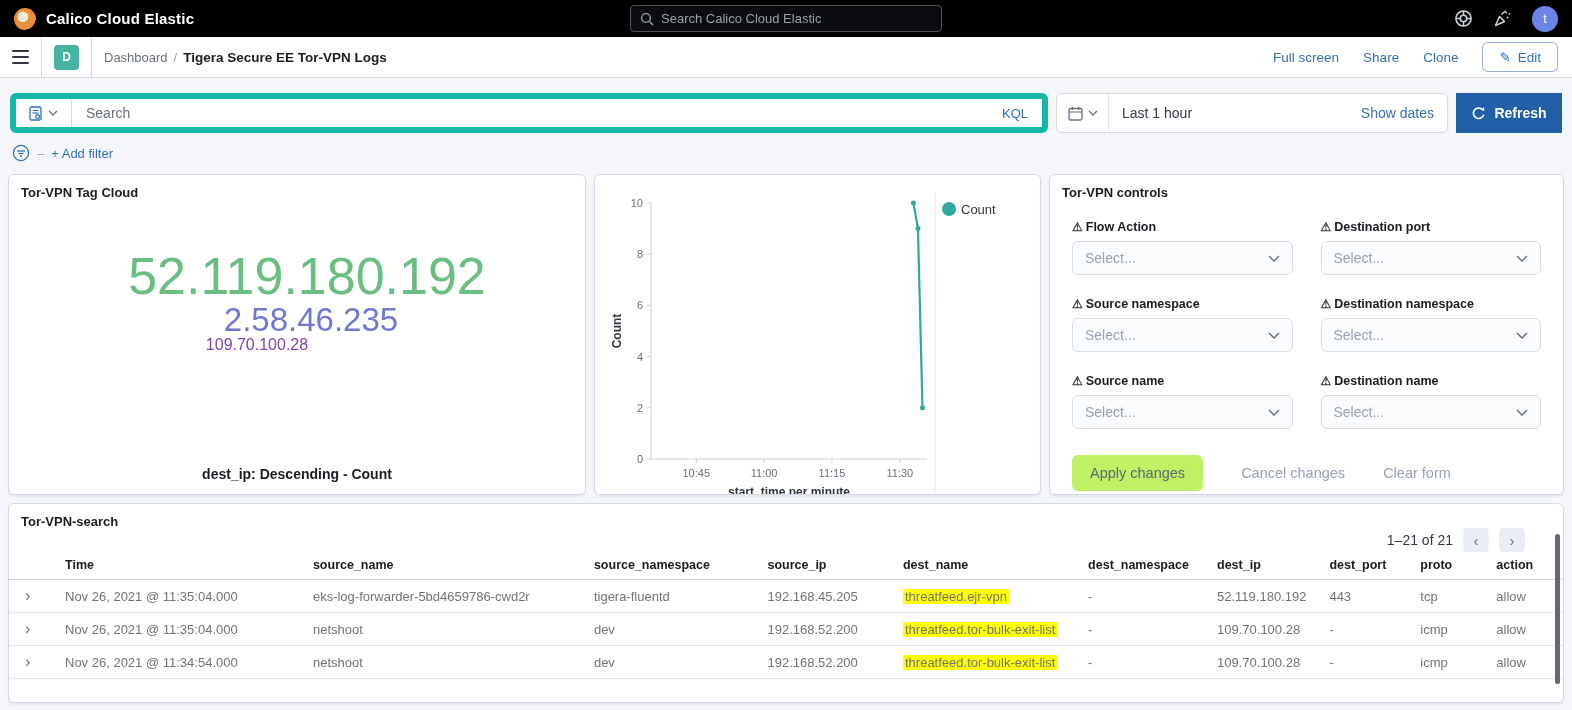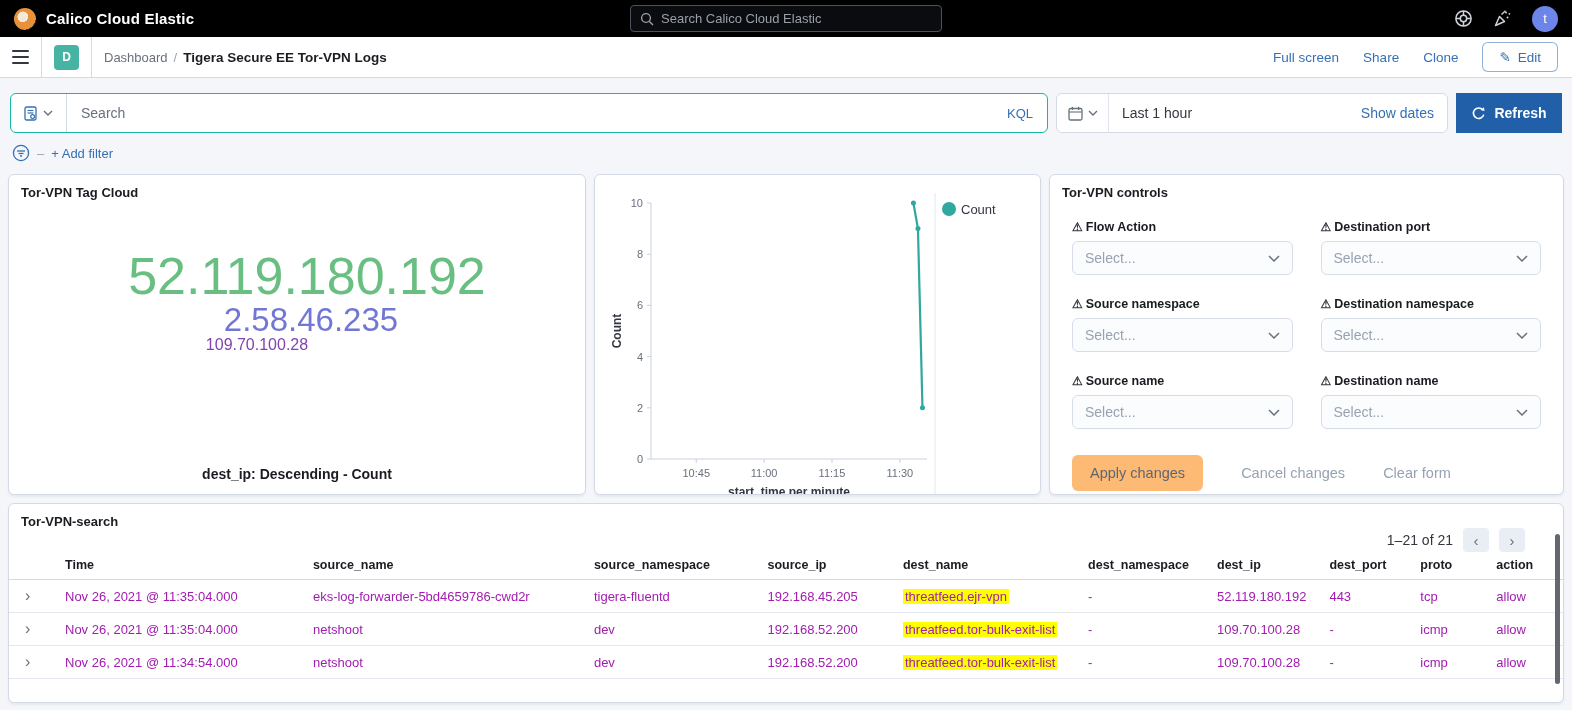--- a/index.html
+++ b/index.html
@@ -23,21 +23,21 @@
   .d-badge { width:25px; height:25px; border-radius:4px; background:#47b3a2; color:#fff; font-weight:700; font-size:12px; display:flex; align-items:center; justify-content:center; }
   .breadcrumb { font-size:13px; color:#69707d; display:flex; gap:6px; align-items:center; }
   .breadcrumb .sep { color:#98a2b3; }
   .breadcrumb .current { color:#1a1c21; font-weight:700; font-size:13.5px; }
   .nav-actions { margin-left:auto; display:flex; align-items:center; gap:24px; padding-right:14px; }
   .nav-link { color:#3470b5; font-size:13.5px; cursor:pointer; }
   .edit-btn { border:1px solid rgba(52,112,181,.55); color:#3470b5; background:#fff; border-radius:6px; padding:6px 16px; font-size:13.5px; display:flex; gap:7px; align-items:center; cursor:pointer; }
 
   
   .querybar { margin:15px 10px 0; display:flex; gap:8px; height:40px; }
-  .search-group { flex:1; display:flex; align-items:center; background:#fff; border:1px solid #14b8a6; border-radius:6px; }
+  .search-group { flex:1; display:flex; align-items:center; background:#fff; border:6px solid #14b8a6; border-radius:6px; }
   .savedq { width:56px; height:100%; border-right:1px solid #d3dae6; display:flex; align-items:center; justify-content:center; gap:5px; cursor:pointer; }
   .search-input { flex:1; height:100%; display:flex; align-items:center; padding:0 14px; color:#69707d; font-size:14px; cursor:text; }
   .kql { padding-right:14px; color:#3470b5; font-size:13px; cursor:pointer; }
   .datepicker { width:392px; background:#fff; border:1px solid #d3dae6; border-radius:6px; display:flex; align-items:center; }
   .cal-seg { width:52px; height:100%; border-right:1px solid #e0e5ee; display:flex; align-items:center; justify-content:center; gap:5px; cursor:pointer; }
   .timerange { padding-left:13px; font-size:14px; color:#343741; cursor:pointer; }
   .show-dates { margin-left:auto; padding-right:13px; color:#3470b5; font-size:14px; cursor:pointer; }
   .refresh-btn { width:106px; background:#2160a8; border:none; color:#fff; border-radius:0; font-size:14px; font-weight:700; display:flex; align-items:center; justify-content:center; gap:8px; cursor:pointer; font-family:"Liberation Sans",sans-serif; }
 
   .filterbar { margin:9px 12px 0; display:flex; align-items:center; gap:7px; height:22px; }
@@ -60,33 +60,33 @@
   .axis-label { font-family:"Liberation Sans",sans-serif; font-size:12px; font-weight:700; fill:#343741; }
   .legend-text { font-family:"Liberation Sans",sans-serif; font-size:13px; fill:#343741; }
 
   
   .fields { display:grid; grid-template-columns:1fr 1fr; column-gap:28px; row-gap:22px; margin:20px 10px 0; }
   .flabel { font-size:12.5px; font-weight:700; color:#1a1c21; display:flex; align-items:center; gap:3px; }
   .warn { font-size:12px; color:#343741; }
   .select { margin-top:7px; height:34px; background:#fbfcfd; border:1px solid #d6dce8; border-radius:6px; display:flex; align-items:center; padding:0 12px; color:#98a2b3; font-size:14px; cursor:pointer; }
   .select svg { margin-left:auto; }
   .ctrl-buttons { margin:26px 10px 0; display:flex; align-items:center; gap:38px; }
-  .apply-btn { background:#fdba74; color:#5f6673; border:none; border-radius:6px; padding:10px 18px; font-size:14.5px; font-family:"Liberation Sans",sans-serif; cursor:not-allowed; }
+  .apply-btn { background:#bef264; color:#5f6673; border:none; border-radius:6px; padding:10px 18px; font-size:14.5px; font-family:"Liberation Sans",sans-serif; cursor:not-allowed; }
   .ghost-btn { color:#98a2b3; font-size:14.5px; cursor:pointer; }
 
   
   .table-panel { margin:8px 8px 0; height:200px; background:#fff; border:1px solid #d3dae6; border-radius:6px; box-shadow:0 2px 2px rgba(152,162,179,.15); padding:10px 0 0; position:relative; }
   .table-title { font-size:13px; font-weight:700; color:#1a1c21; padding:0 12px; }
   .pagination { position:absolute; top:24px; right:38px; display:flex; align-items:center; gap:10px; font-size:14px; color:#343741; }
   .pg-btn { width:26px; height:24px; border-radius:4px; background:#e9edf4; color:#69707d; font-size:15px; display:flex; align-items:center; justify-content:center; cursor:pointer; }
   .thead, .trow { display:grid; grid-template-columns:40px 1.5fr 1.7fr 1.05fr 0.82fr 1.12fr 0.78fr 0.68fr 0.55fr 0.46fr 0.5fr; align-items:center; }
   .thead { margin-top:22px; min-height:29px; border-bottom:1px solid #d3dae6; }
   .hcell { font-size:12.5px; font-weight:700; color:#1a1c21; padding-left:16px; }
   .trow { height:33px; border-bottom:1px solid #e3e8f0; }
-  .cell { font-size:13px; color:#a21caf; padding-left:16px; white-space:nowrap; overflow:hidden; }
+  .cell { font-size:13px; color:#737373; padding-left:16px; white-space:nowrap; overflow:hidden; }
   .expander { color:#69707d; font-size:16px; padding-left:16px; cursor:pointer; line-height:1; }
   .hl { background:#ffff00; padding:1px 2px; }
   .tbl-scrollbar { position:absolute; right:3px; top:30px; width:5px; height:150px; background:#636870; border-radius:3px; cursor:grab; }
 
   svg { display:block; }
 </style>
 </head>
 <body>
 
 <header class="topbar">

